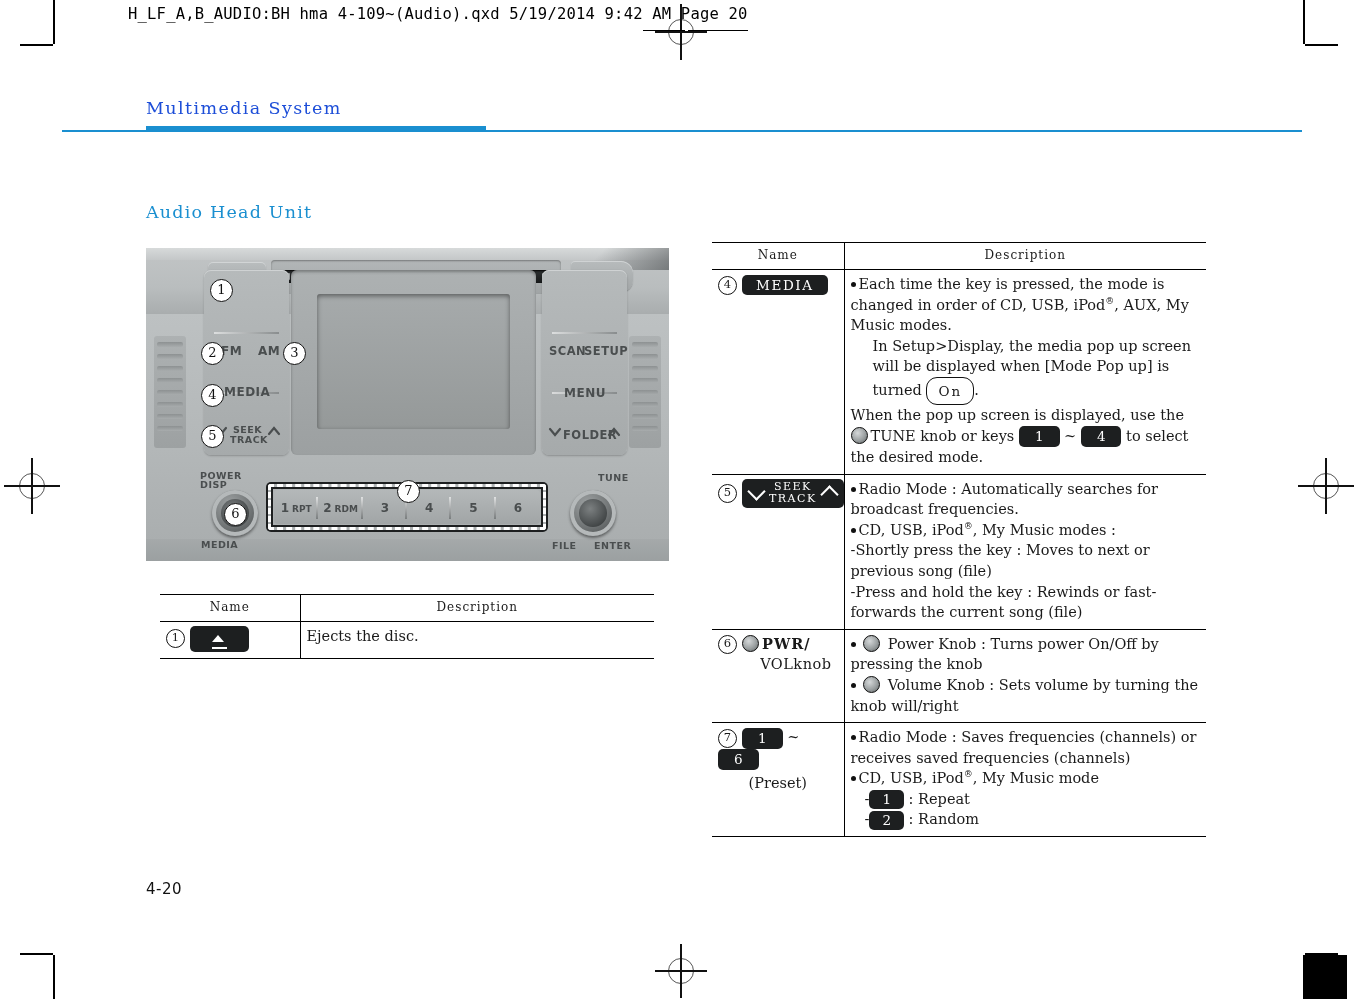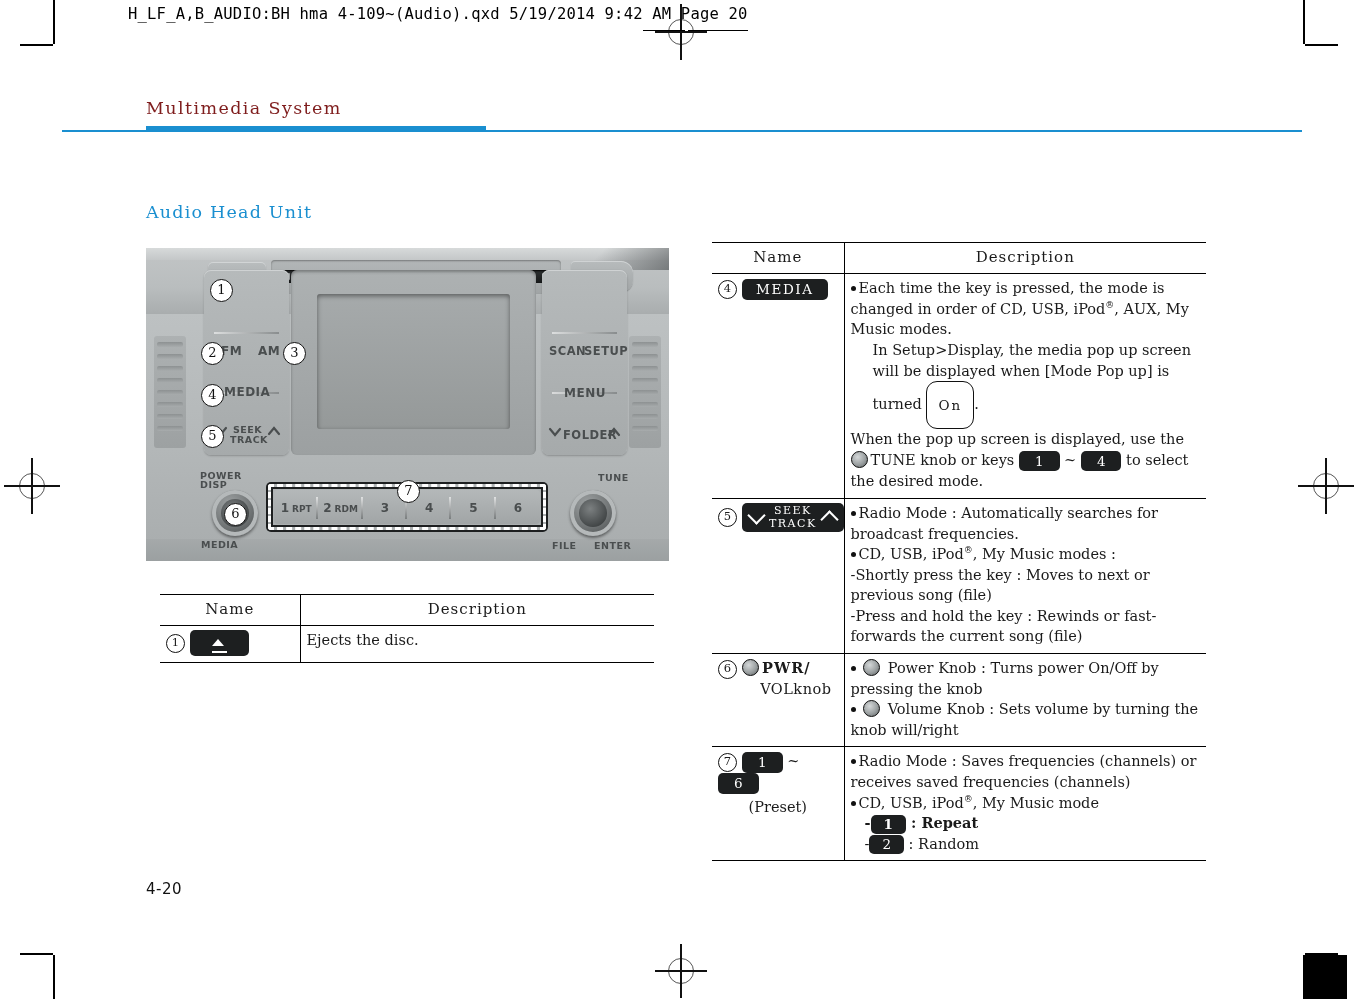--- a/index.html
+++ b/index.html
@@ -25,21 +25,21 @@
   .pagehead{
     position:absolute;left:128px;top:5px;
     font-family:"DejaVu Sans Mono", monospace;
     font-size:15.5px;letter-spacing:0.2px;color:#000;white-space:nowrap;
   }
   .headrule{position:absolute;background:#000;height:1.3px;}
 
   
   .sec-title{
     position:absolute;left:146px;top:98px;
-    font-size:17.5px;color:#7f1d1d;letter-spacing:1.4px;
+    font-size:17.5px;color:#1d4ed8;letter-spacing:1.4px;
     font-family:"DejaVu Serif", serif;
   }
   .sec-rule-blue{position:absolute;left:146px;top:126px;width:340px;height:6px;background:#1a8fd0;}
   .sec-rule-thin{position:absolute;left:62px;top:130px;width:1240px;height:1.6px;background:#1a8fd0;}
 
   .topic-title{
     position:absolute;left:146px;top:202px;
     font-size:17.5px;color:#1a8fd0;letter-spacing:1.2px;
   }
 
@@ -110,21 +110,21 @@
     background:#fff;border:1.6px solid #111;color:#111;font-size:13px;line-height:19px;
     text-align:center;font-family:"DejaVu Serif", serif;z-index:6;}
 
   
   table.spec{border-collapse:collapse;position:absolute;table-layout:fixed;}
   table.spec td,table.spec th{
     border:0;border-bottom:1.4px solid #000;
     padding:4px 6px 6px 6px;vertical-align:top;
     font-family:"DejaVu Serif", serif;font-size:14.5px;line-height:1.42;
   }
-  table.spec th{font-weight:normal;text-align:center;font-size:15px;letter-spacing:1px;padding-bottom:5px;}
+  table.spec th{font-weight:normal;text-align:center;font-size:12px;letter-spacing:1px;padding-bottom:5px;}
   table.spec .colsplit{border-left:1.4px solid #000;}
   table.spec tr.first th{border-top:1.4px solid #000;}
   .namecell{text-align:left;white-space:nowrap;}
   .numcirc{display:inline-block;width:17px;height:17px;line-height:15px;border-radius:50%;
     border:1.2px solid #111;text-align:center;font-size:11.5px;vertical-align:middle;margin-right:5px;}
 
   .chip{display:inline-block;background:#1d1f20;color:#fff;border-radius:5px;
     padding:2px 14px;font-family:"DejaVu Serif", serif;font-size:13.5px;letter-spacing:1.6px;
     vertical-align:middle;line-height:1.25;}
   .chip.num{padding:2px 16px;letter-spacing:0;}
@@ -135,21 +135,21 @@
   .chip.seek{padding:2px 8px;text-align:center;letter-spacing:1.5px;font-size:11px;}
   .chip.seek .rowline{display:flex;align-items:center;gap:6px;justify-content:center;}
   .chev{display:inline-block;width:11px;height:11px;border-right:2px solid #fff;border-bottom:2px solid #fff;}
   .chev.dn{transform:rotate(45deg);margin-top:-4px;}
   .chev.up{transform:rotate(-135deg);margin-top:3px;}
   .seektxt{display:inline-block;text-align:center;line-height:1.15;}
 
   .knobglyph{display:inline-block;width:17px;height:17px;border-radius:50%;vertical-align:-3px;
     background:radial-gradient(circle at 38% 34%,#d5d8d9 0%,#9ba0a1 55%,#5b6061 100%);
     border:1.4px solid #111;box-sizing:border-box;margin-right:3px;}
-  .pill{display:inline-block;border:1.3px solid #111;border-radius:11px;padding:14px 11px;
+  .pill{display:inline-block;border:1.3px solid #111;border-radius:11px;padding:4px 11px;
     font-size:13.5px;letter-spacing:2px;vertical-align:middle;line-height:1.35;}
   .bul{display:inline-block;width:5px;height:5px;border-radius:50%;background:#111;vertical-align:2px;margin-right:3px;}
   .indent{display:block;padding-left:22px;}
   .sup{font-size:9px;vertical-align:super;}
   .arrowgap{display:inline-block;width:26px;}
 
   .pagenum{position:absolute;left:146px;top:880px;font-family:"DejaVu Sans", sans-serif;
     font-size:15px;color:#111;letter-spacing:.5px;}
 </style>
 </head>
@@ -382,20 +382,20 @@
   <tr>
     <td class="namecell" style="white-space:normal;">
       <span class="numcirc">7</span><span class="chip num">1</span>
       <span>~</span>
       <span class="chip num">6</span>
       <div style="text-align:center;padding-top:3px;">(Preset)</div>
     </td>
     <td class="colsplit">
       <div><span class="bul"></span><span>Radio Mode : Saves frequencies (channels) or receives saved frequencies (channels)</span></div>
       <div><span class="bul"></span><span>CD, USB, iPod</span><span class="sup">®</span><span>, My Music mode</span></div>
-      <div style="padding-left:14px;font-weight:bold;">-<span class="chip num" style="padding:1px 13px;">1</span> <span>: Repeat</span></div>
+      <div style="padding-left:14px;">-<span class="chip num" style="padding:1px 13px;">1</span> <span>: Repeat</span></div>
       <div style="padding-left:14px;">-<span class="chip num" style="padding:1px 13px;">2</span> <span>: Random</span></div>
     </td>
   </tr>
 </tbody>
   </table>
 
 <div class="pagenum">4-20</div>
 
 </body></html>

